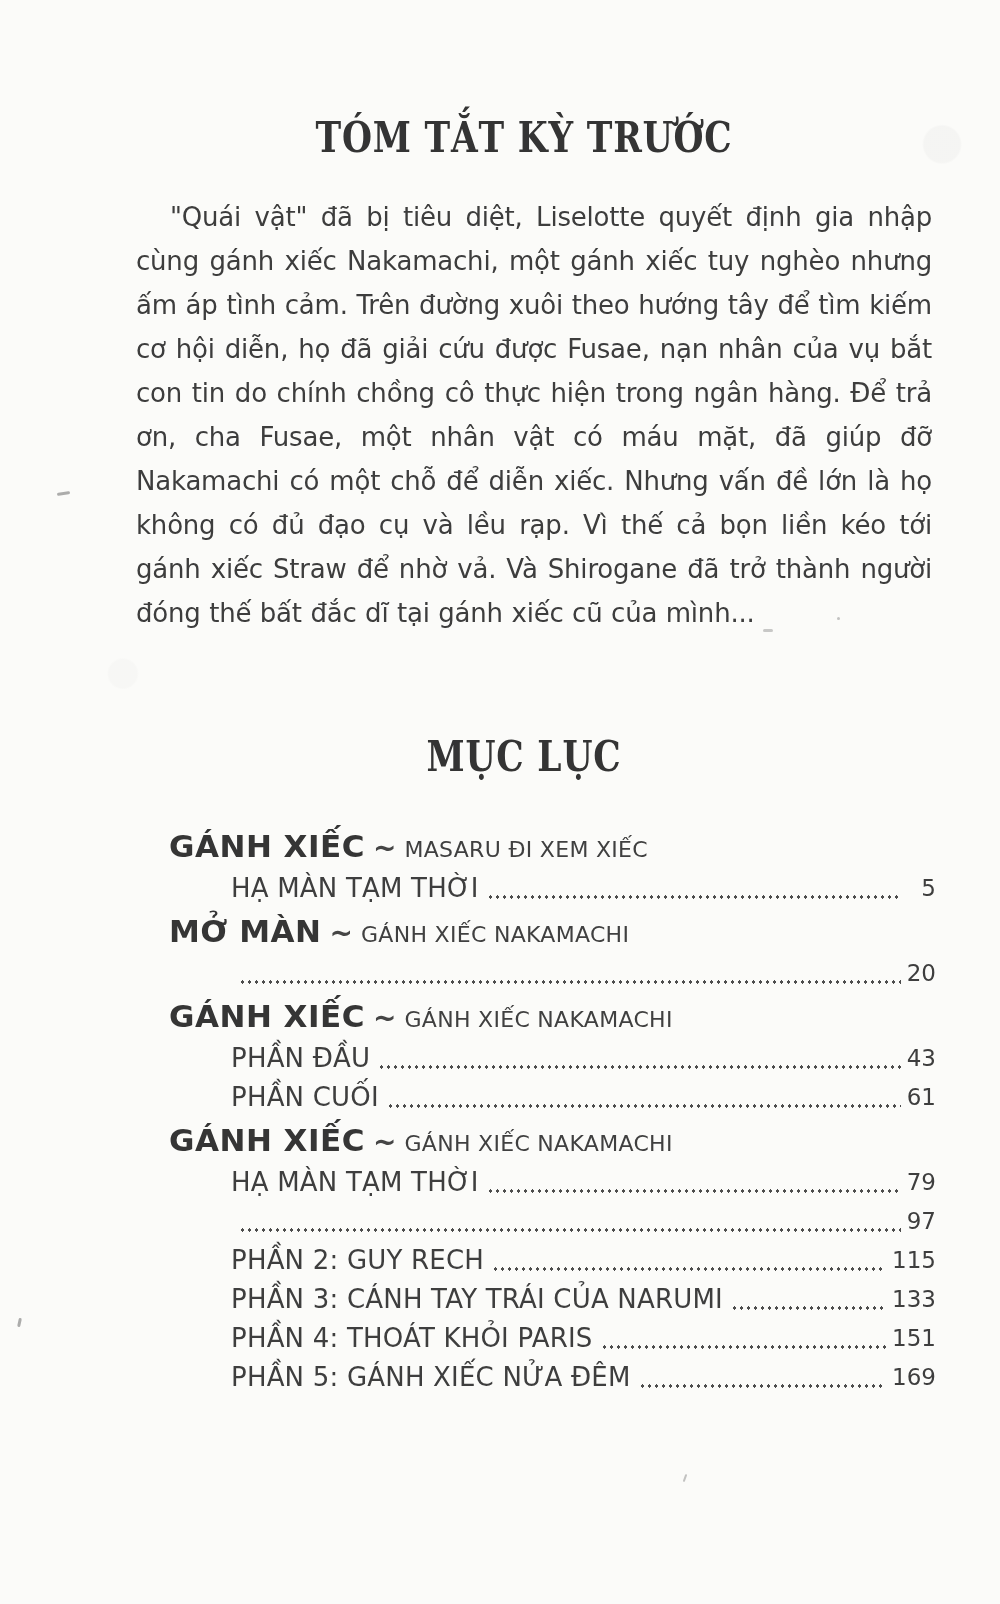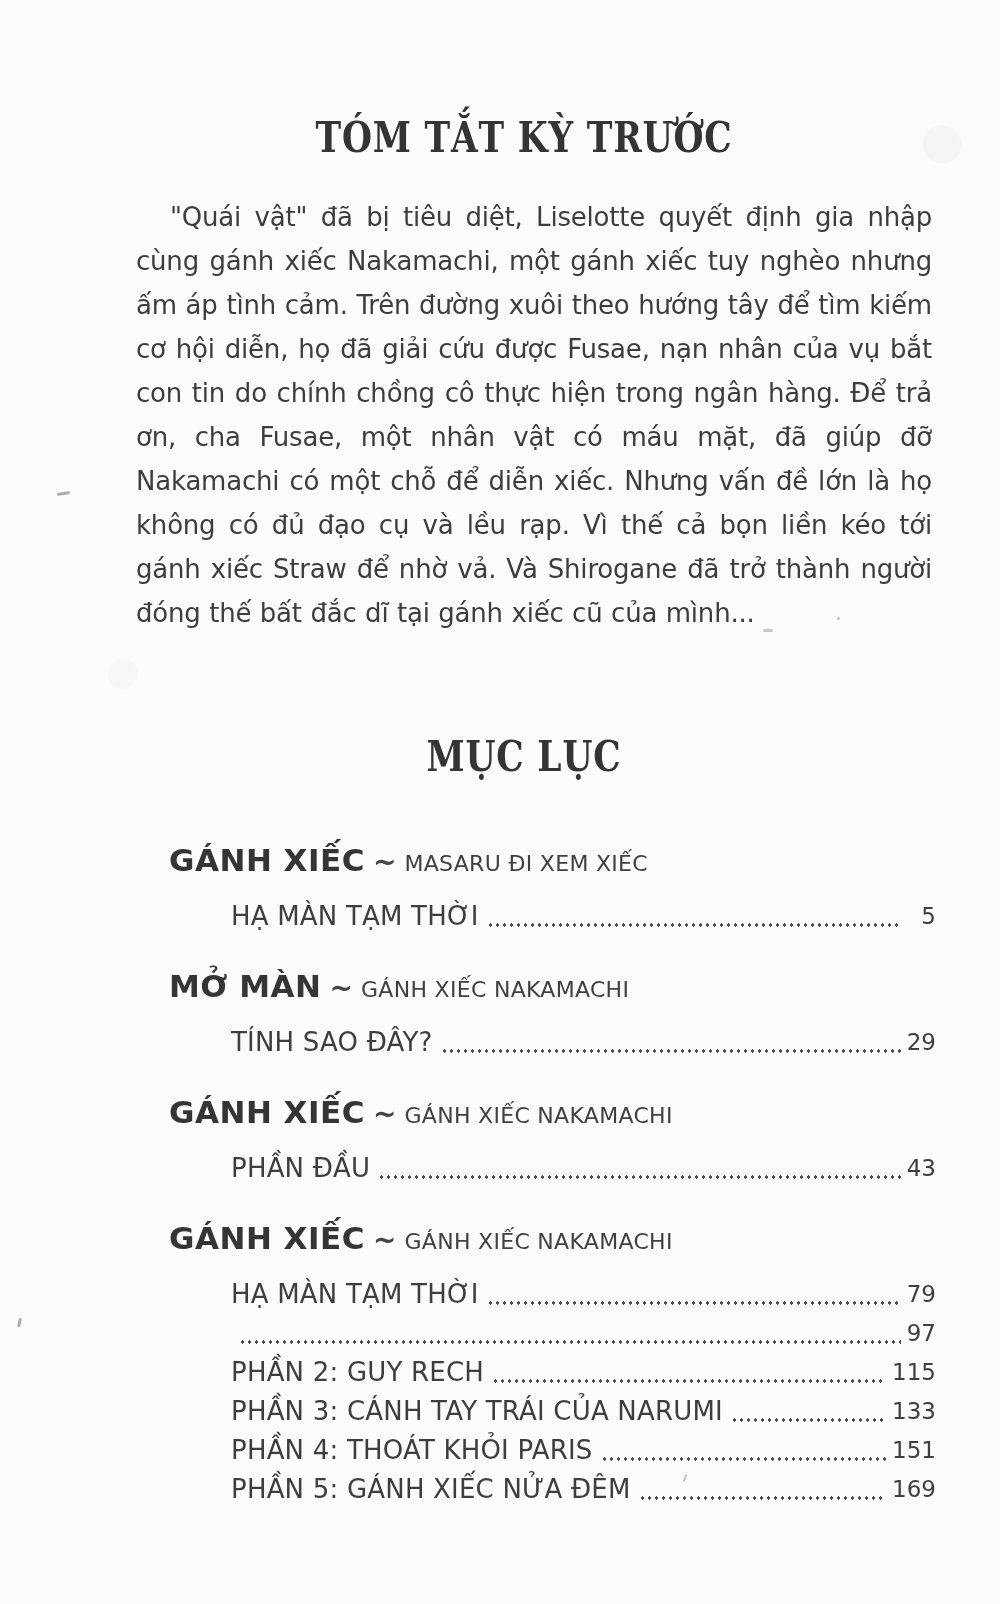--- a/index.html
+++ b/index.html
@@ -62,22 +62,22 @@
     color: #343434;
     letter-spacing: 1px;
     transform: scaleX(0.82);
     transform-origin: 50% 50%;
     line-height: 1.25;
   }
   .toc {
     margin: 46px 88px 0 145px; 
   }
   .toc-head {
-    margin-top: 19px;
-    line-height: 62px;
+    margin-top: 6px;
+    line-height: 34px;
     white-space: nowrap;
     color: #353535;
   }
   .toc-head .head-main {
     font-weight: bold;
     font-size: 31px;
     letter-spacing: 0.5px;
   }
   .toc-head .head-sep {
     font-weight: bold;
@@ -143,29 +143,33 @@
 
   <div class="toc" id="toc-list">
       <div class="toc-head"><span class="head-main">GÁNH XIẾC</span><span class="head-sep">~</span><span class="head-sub">MASARU ĐI XEM XIẾC</span></div>
       <div class="toc-entry">
         <span class="entry-label">HẠ MÀN TẠM THỜI</span>
         <span class="leader"></span>
         <span class="entry-page">5</span>
       </div>
       <div class="toc-head"><span class="head-main">MỞ MÀN</span><span class="head-sep">~</span><span class="head-sub">GÁNH XIẾC NAKAMACHI</span></div>
       <div class="toc-entry">
-        <span class="entry-label">TÍNH SAO ĐÂY?</span>
-        <span class="leader"></span>
-        <span class="entry-page">29</span>
+        <span class="leader"></span>
+        <span class="entry-page">20</span>
       </div>
       <div class="toc-head"><span class="head-main">GÁNH XIẾC</span><span class="head-sep">~</span><span class="head-sub">GÁNH XIẾC NAKAMACHI</span></div>
       <div class="toc-entry">
         <span class="entry-label">PHẦN ĐẦU</span>
         <span class="leader"></span>
         <span class="entry-page">43</span>
+      </div>
+      <div class="toc-entry">
+        <span class="entry-label">PHẦN CUỐI</span>
+        <span class="leader"></span>
+        <span class="entry-page">61</span>
       </div>
       <div class="toc-head"><span class="head-main">GÁNH XIẾC</span><span class="head-sep">~</span><span class="head-sub">GÁNH XIẾC NAKAMACHI</span></div>
       <div class="toc-entry">
         <span class="entry-label">HẠ MÀN TẠM THỜI</span>
         <span class="leader"></span>
         <span class="entry-page">79</span>
       </div>
       <div class="toc-entry">
         <span class="leader"></span>
         <span class="entry-page">97</span>

